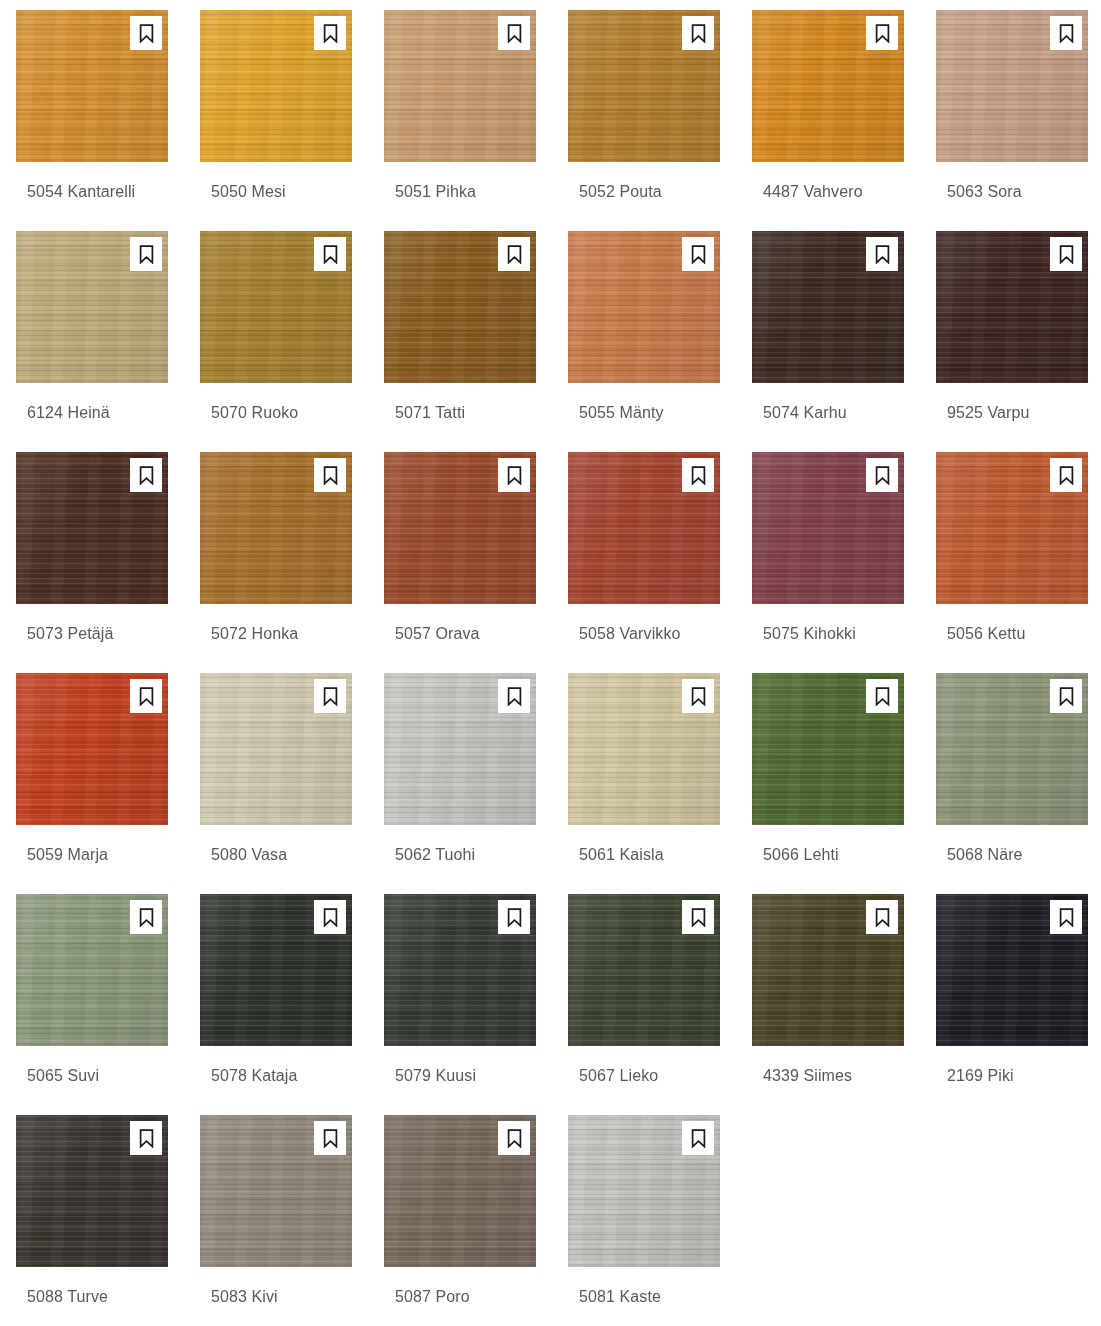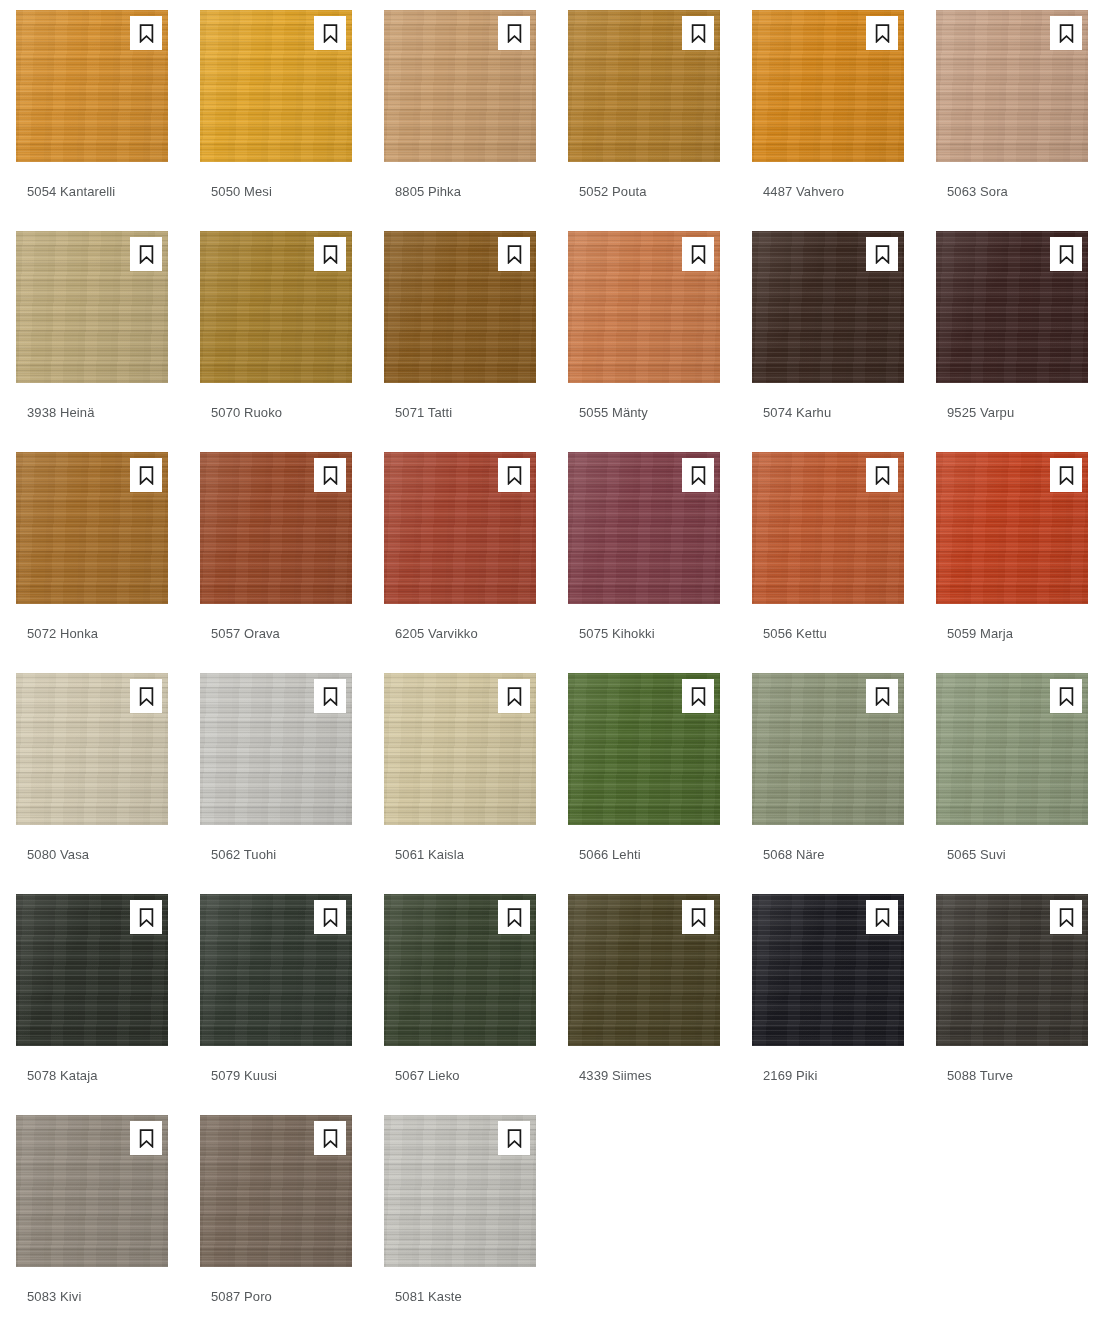--- a/index.html
+++ b/index.html
@@ -101,21 +101,21 @@
     padding: 0;
   }
 
   .bookmark-button svg {
     display: block;
   }
 
   .swatch-label {
     margin-top: 20px;
     padding-left: 11px;
-    font-size: 13px;
+    font-size: 16px;
     line-height: 20px;
     color: #55595c;
     letter-spacing: 0.1px;
     white-space: nowrap;
   }
 </style>
 </head>
 <body>
 
 <main id="swatch-grid">
@@ -146,21 +146,21 @@
     <div class="swatch-card">
       <div class="swatch-chip" style="background-color: rgb(203, 159, 111);">
         <div class="grain"></div>
         <div class="sheen"></div>
         <button class="bookmark-button">
           <svg width="15" height="19" viewBox="0 0 15 19">
             <path d="M1.6 1.2 H13.4 V17.6 L7.5 12.1 L1.6 17.6 Z" fill="none" stroke="#1a1a1a" stroke-width="1.7" stroke-linejoin="miter"></path>
           </svg>
         </button>
       </div>
-      <div class="swatch-label">8805 Pihka</div>
+      <div class="swatch-label">5051 Pihka</div>
     </div>
     <div class="swatch-card">
       <div class="swatch-chip" style="background-color: rgb(180, 129, 46);">
         <div class="grain"></div>
         <div class="sheen"></div>
         <button class="bookmark-button">
           <svg width="15" height="19" viewBox="0 0 15 19">
             <path d="M1.6 1.2 H13.4 V17.6 L7.5 12.1 L1.6 17.6 Z" fill="none" stroke="#1a1a1a" stroke-width="1.7" stroke-linejoin="miter"></path>
           </svg>
         </button>
@@ -194,21 +194,21 @@
     <div class="swatch-card">
       <div class="swatch-chip" style="background-color: rgb(193, 173, 124);">
         <div class="grain"></div>
         <div class="sheen"></div>
         <button class="bookmark-button">
           <svg width="15" height="19" viewBox="0 0 15 19">
             <path d="M1.6 1.2 H13.4 V17.6 L7.5 12.1 L1.6 17.6 Z" fill="none" stroke="#1a1a1a" stroke-width="1.7" stroke-linejoin="miter"></path>
           </svg>
         </button>
       </div>
-      <div class="swatch-label">3938 Heinä</div>
+      <div class="swatch-label">6124 Heinä</div>
     </div>
     <div class="swatch-card">
       <div class="swatch-chip" style="background-color: rgb(167, 129, 46);">
         <div class="grain"></div>
         <div class="sheen"></div>
         <button class="bookmark-button">
           <svg width="15" height="19" viewBox="0 0 15 19">
             <path d="M1.6 1.2 H13.4 V17.6 L7.5 12.1 L1.6 17.6 Z" fill="none" stroke="#1a1a1a" stroke-width="1.7" stroke-linejoin="miter"></path>
           </svg>
         </button>
@@ -257,20 +257,32 @@
         <div class="sheen"></div>
         <button class="bookmark-button">
           <svg width="15" height="19" viewBox="0 0 15 19">
             <path d="M1.6 1.2 H13.4 V17.6 L7.5 12.1 L1.6 17.6 Z" fill="none" stroke="#1a1a1a" stroke-width="1.7" stroke-linejoin="miter"></path>
           </svg>
         </button>
       </div>
       <div class="swatch-label">9525 Varpu</div>
     </div>
     <div class="swatch-card">
+      <div class="swatch-chip" style="background-color: rgb(78, 45, 34);">
+        <div class="grain"></div>
+        <div class="sheen"></div>
+        <button class="bookmark-button">
+          <svg width="15" height="19" viewBox="0 0 15 19">
+            <path d="M1.6 1.2 H13.4 V17.6 L7.5 12.1 L1.6 17.6 Z" fill="none" stroke="#1a1a1a" stroke-width="1.7" stroke-linejoin="miter"></path>
+          </svg>
+        </button>
+      </div>
+      <div class="swatch-label">5073 Petäjä</div>
+    </div>
+    <div class="swatch-card">
       <div class="swatch-chip" style="background-color: rgb(168, 112, 43);">
         <div class="grain"></div>
         <div class="sheen"></div>
         <button class="bookmark-button">
           <svg width="15" height="19" viewBox="0 0 15 19">
             <path d="M1.6 1.2 H13.4 V17.6 L7.5 12.1 L1.6 17.6 Z" fill="none" stroke="#1a1a1a" stroke-width="1.7" stroke-linejoin="miter"></path>
           </svg>
         </button>
       </div>
       <div class="swatch-label">5072 Honka</div>
@@ -290,21 +302,21 @@
     <div class="swatch-card">
       <div class="swatch-chip" style="background-color: rgb(167, 68, 48);">
         <div class="grain"></div>
         <div class="sheen"></div>
         <button class="bookmark-button">
           <svg width="15" height="19" viewBox="0 0 15 19">
             <path d="M1.6 1.2 H13.4 V17.6 L7.5 12.1 L1.6 17.6 Z" fill="none" stroke="#1a1a1a" stroke-width="1.7" stroke-linejoin="miter"></path>
           </svg>
         </button>
       </div>
-      <div class="swatch-label">6205 Varvikko</div>
+      <div class="swatch-label">5058 Varvikko</div>
     </div>
     <div class="swatch-card">
       <div class="swatch-chip" style="background-color: rgb(130, 64, 74);">
         <div class="grain"></div>
         <div class="sheen"></div>
         <button class="bookmark-button">
           <svg width="15" height="19" viewBox="0 0 15 19">
             <path d="M1.6 1.2 H13.4 V17.6 L7.5 12.1 L1.6 17.6 Z" fill="none" stroke="#1a1a1a" stroke-width="1.7" stroke-linejoin="miter"></path>
           </svg>
         </button>

